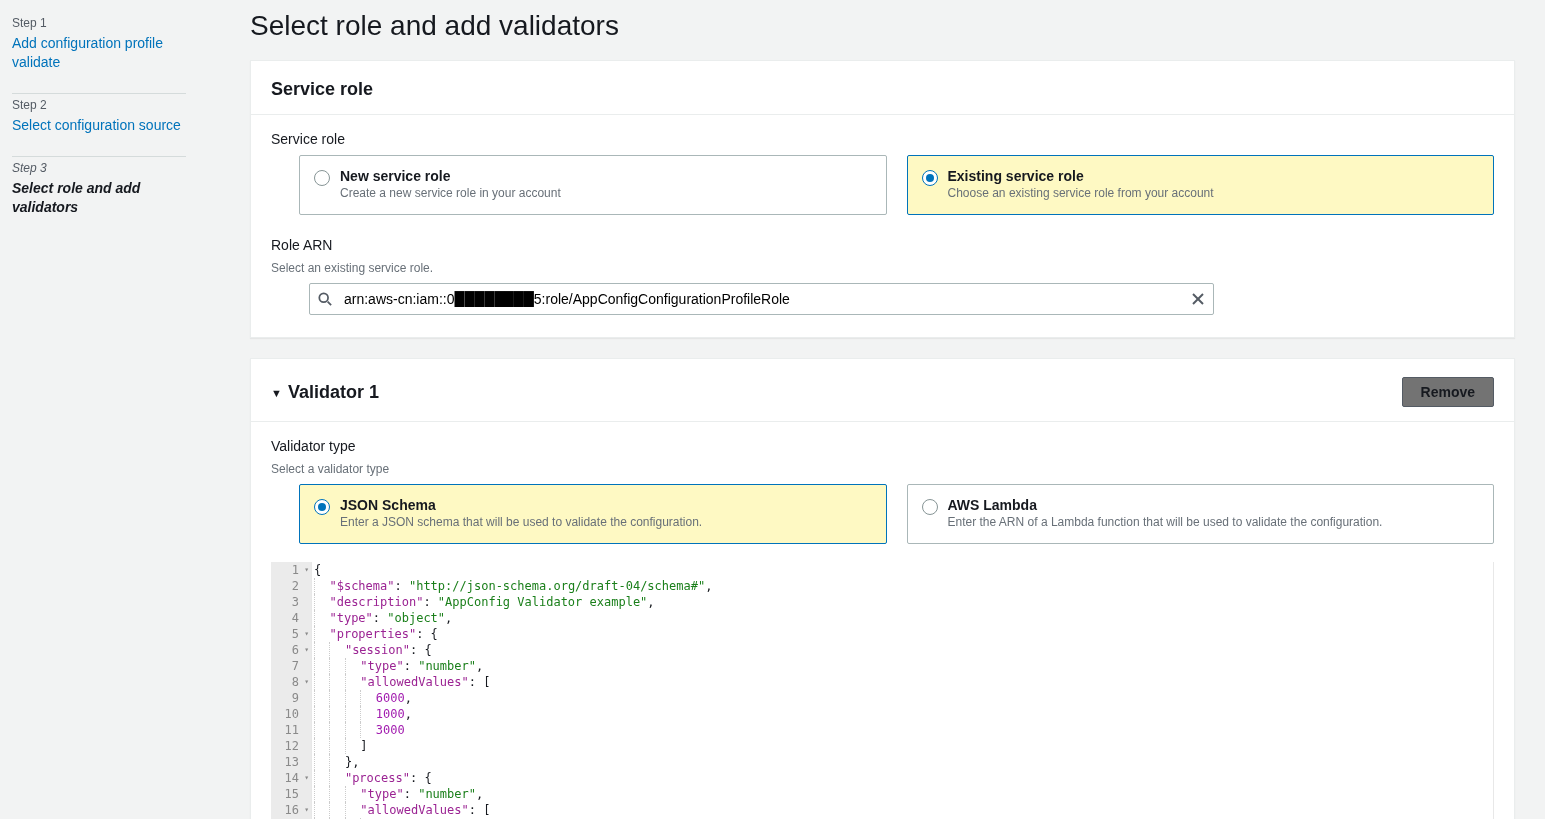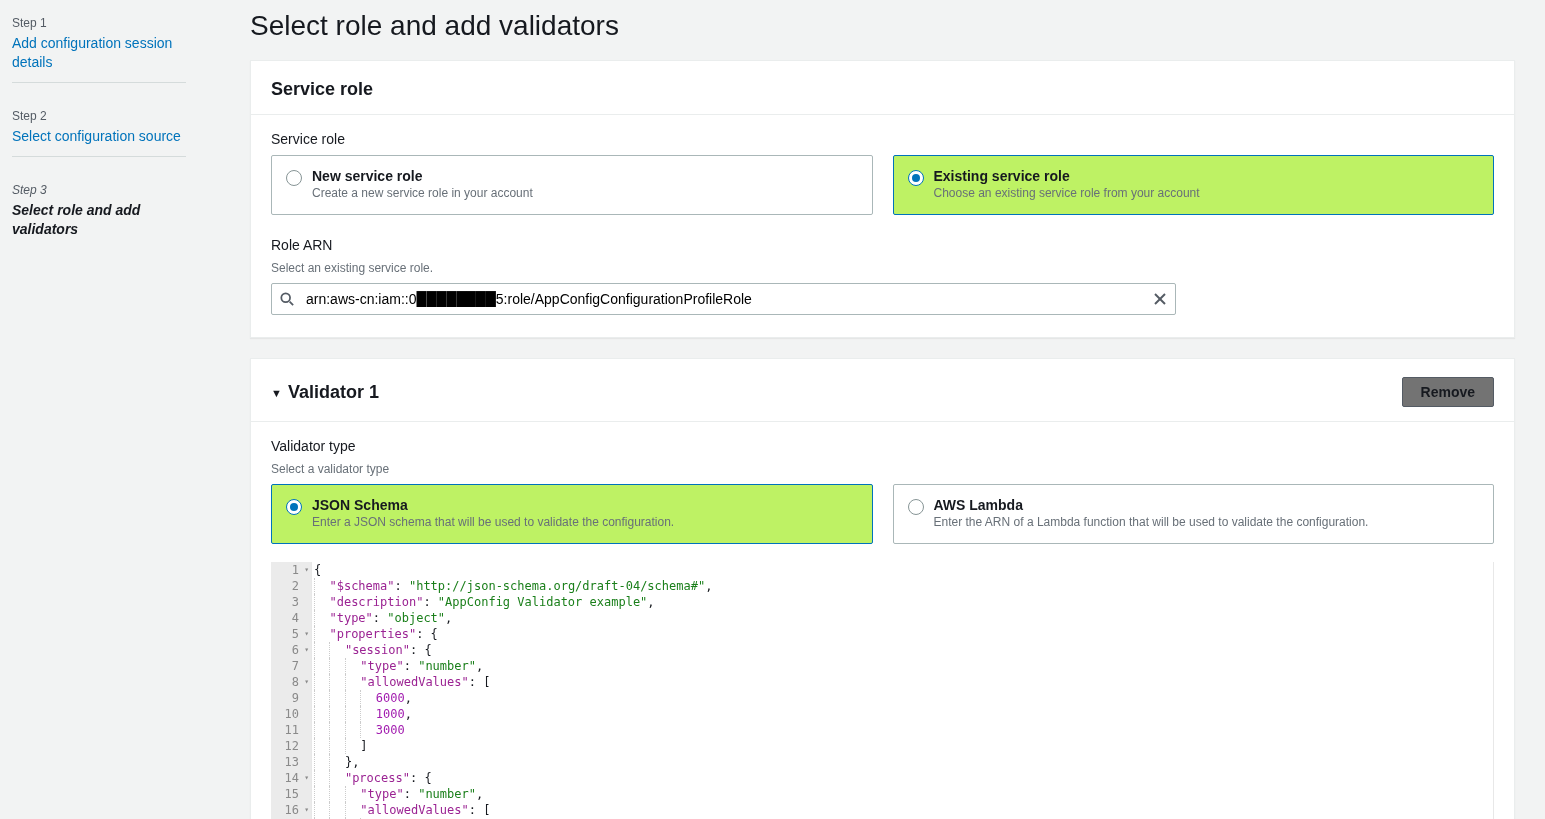--- a/index.html
+++ b/index.html
@@ -11,22 +11,22 @@
   display: flex;
   min-height: 819px;
 }
 .sidebar {
   width: 200px;
   padding: 16px 14px 0 12px;
   background: #f2f3f3;
 }
 .step {
   border-bottom: 1px solid #d5dbdb;
-  padding-bottom: 10px;
-  margin-bottom: 26px;
+  padding-bottom: 21px;
+  margin-bottom: 4px;
 }
 .step:last-child { border-bottom: none; font-style: italic; }
 .step-label {
   font-size: 12px;
   color: #545b64;
   margin-bottom: 4px;
 }
 .step-title {
   font-size: 14px;
   line-height: 1.35;
@@ -65,34 +65,35 @@
   font-size: 11px;
   vertical-align: 1px;
 }
 .panel-body { padding: 16px 20px 22px; }
 .field-label { font-size: 14px; color: #16191f; }
 .field-hint { font-size: 12px; color: #687078; margin-top: 8px; }
 .radio-row {
   display: flex;
   gap: 20px;
   margin-top: 8px;
+  margin-left: 28px;
 }
 .radio-card {
   flex: 1;
   border: 1px solid #aab7b8;
   border-radius: 2px;
   padding: 12px 14px 14px;
   display: flex;
   gap: 10px;
   cursor: pointer;
   background: #fff;
 }
 .radio-card.selected {
   border-color: #0073bb;
-  background: #bef264;
+  background: #fef9c3;
 }
 .radio-dot {
   width: 16px; height: 16px;
   border: 1px solid #879596;
   border-radius: 50%;
   margin-top: 2px;
   flex: none;
   position: relative;
   background: #fff;
 }
@@ -106,20 +107,21 @@
   top: 3px; left: 3px;
 }
 .radio-text .rt-title { font-weight: 700; font-size: 14px; }
 .radio-text .rt-desc { font-size: 12px; color: #687078; margin-top: 2px; }
 .role-arn-block { margin-top: 22px; }
 .arn-input-wrap {
   position: relative;
   margin-top: 8px;
   width: 905px;
   max-width: 100%;
+  margin-left: 38px;
 }
 .arn-input {
   width: 100%;
   padding: 7px 32px 7px 34px;
   border: 1px solid #aab7b8;
   border-radius: 2px;
   font-size: 14px;
   font-family: inherit;
 }
 .search-icon {
@@ -191,21 +193,21 @@
 .tok-p { color: #16191f; } 
 .tok-n { color: #a21caf; } 
 </style>
 </head>
 <body>
 
 <nav class="sidebar">
   <div id="steps-container">
       <div class="step">
         <div class="step-label">Step 1</div>
-        <div class="step-title link">Add configuration session details</div>
+        <div class="step-title link">Add configuration profile validate</div>
       </div>
       <div class="step">
         <div class="step-label">Step 2</div>
         <div class="step-title link">Select configuration source</div>
       </div>
       <div class="step">
         <div class="step-label">Step 3</div>
         <div class="step-title current">Select role and add validators</div>
       </div>
     </div>

